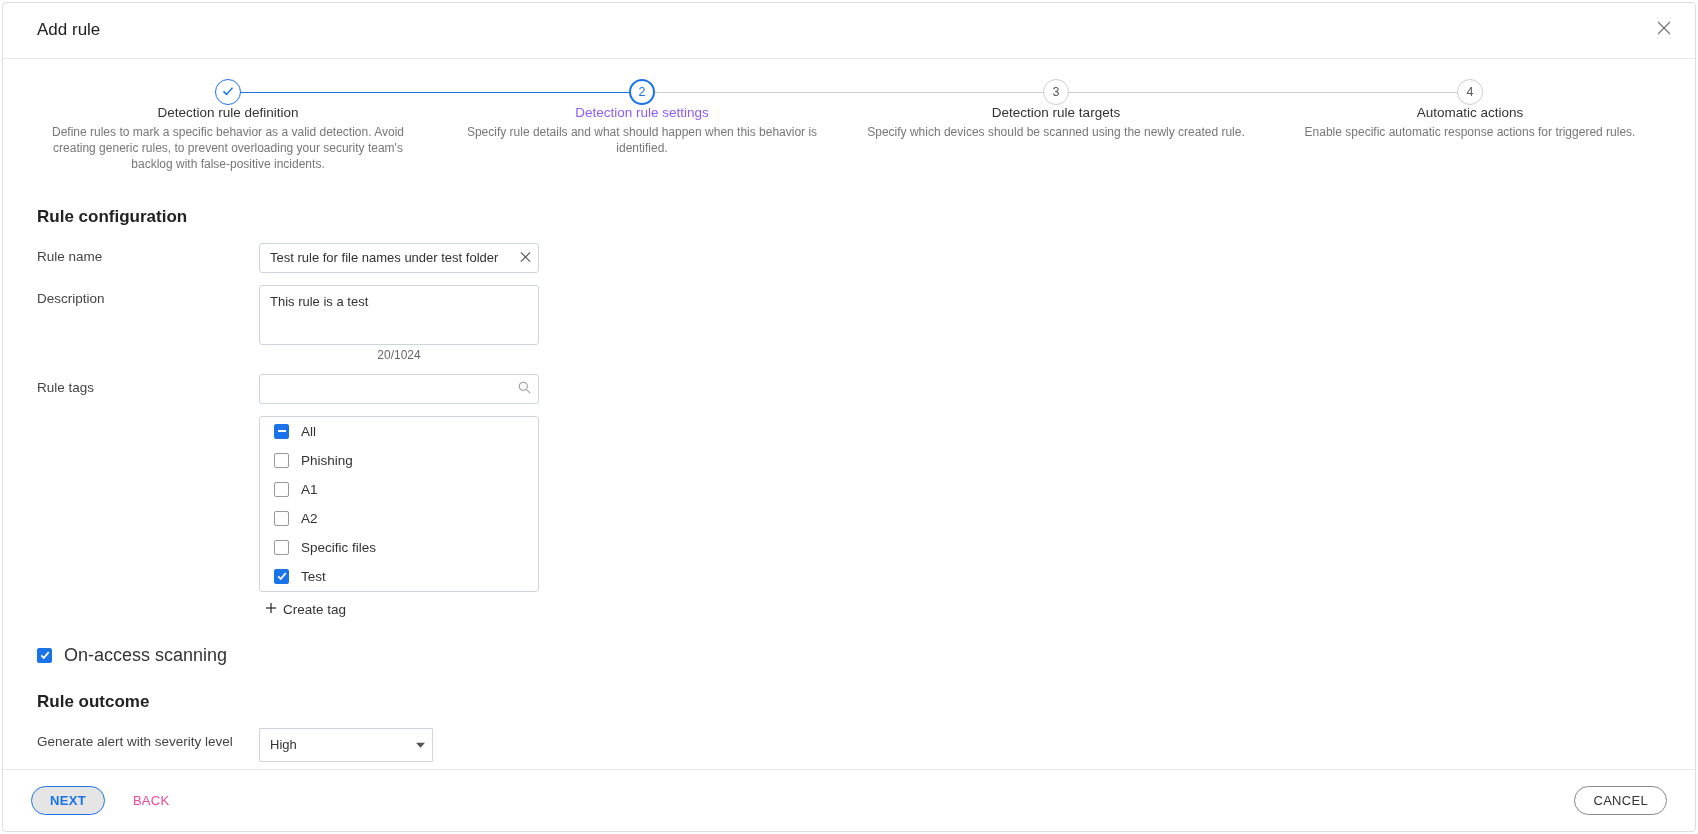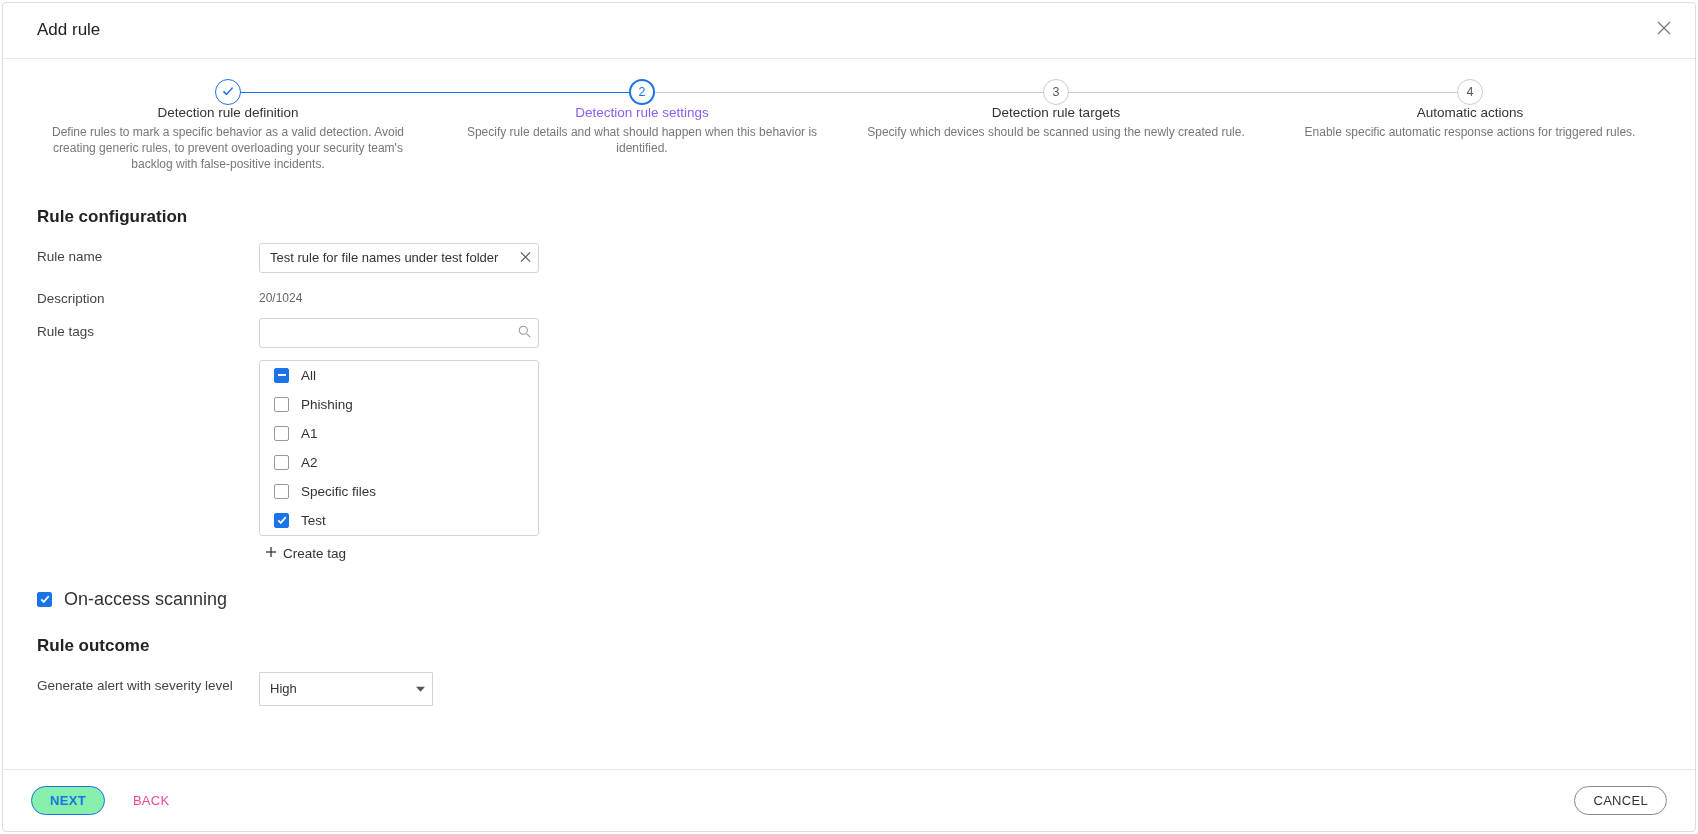--- a/index.html
+++ b/index.html
@@ -155,22 +155,22 @@
     border-radius: 3px;
     padding: 8px 10px;
     font-size: 13px;
     font-family: inherit;
     resize: none;
     color: #333;
   }
   .char-count {
     font-size: 12px;
     color: #666;
-    text-align: left;
-    margin-top: 6px;
+    text-align: center;
+    margin-top: 0;
   }
   .tag-search {
     width: 100%;
     height: 30px;
     border: 1px solid #cdd4db;
     border-radius: 3px;
     padding: 0 28px 0 10px;
     font-size: 13px;
   }
   .search-icon {
@@ -280,21 +280,21 @@
   .btn {
     border-radius: 16px;
     font-size: 13px;
     cursor: pointer;
     letter-spacing: 0.3px;
     padding: 6px 18px;
   }
   .btn-primary-outline {
     border: 1.5px solid #1a73e8;
     color: #1a73e8;
-    background: #86efac;
+    background: #e5e5e5;
     font-weight: 600;
   }
   .btn-ghost {
     border: none;
     background: none;
     color: #ec4899;
     font-weight: 400;
     padding: 6px 4px;
   }
   .btn-outline {
@@ -368,20 +368,21 @@
                 <line x1="11" y1="1" x2="1" y2="11"></line>
               </svg>
           </span>
         </button>
       </div>
     </div>
 
     <div class="form-row">
       <div class="form-label">Description</div>
       <div class="form-field">
+        <textarea class="textarea" style="">This rule is a test</textarea>
         <div class="char-count">20/1024</div>
       </div>
     </div>
 
     <div class="form-row">
       <div class="form-label">Rule tags</div>
       <div class="form-field">
         <div class="input-wrap">
           <input class="tag-search" style="">
           <span class="search-icon">

